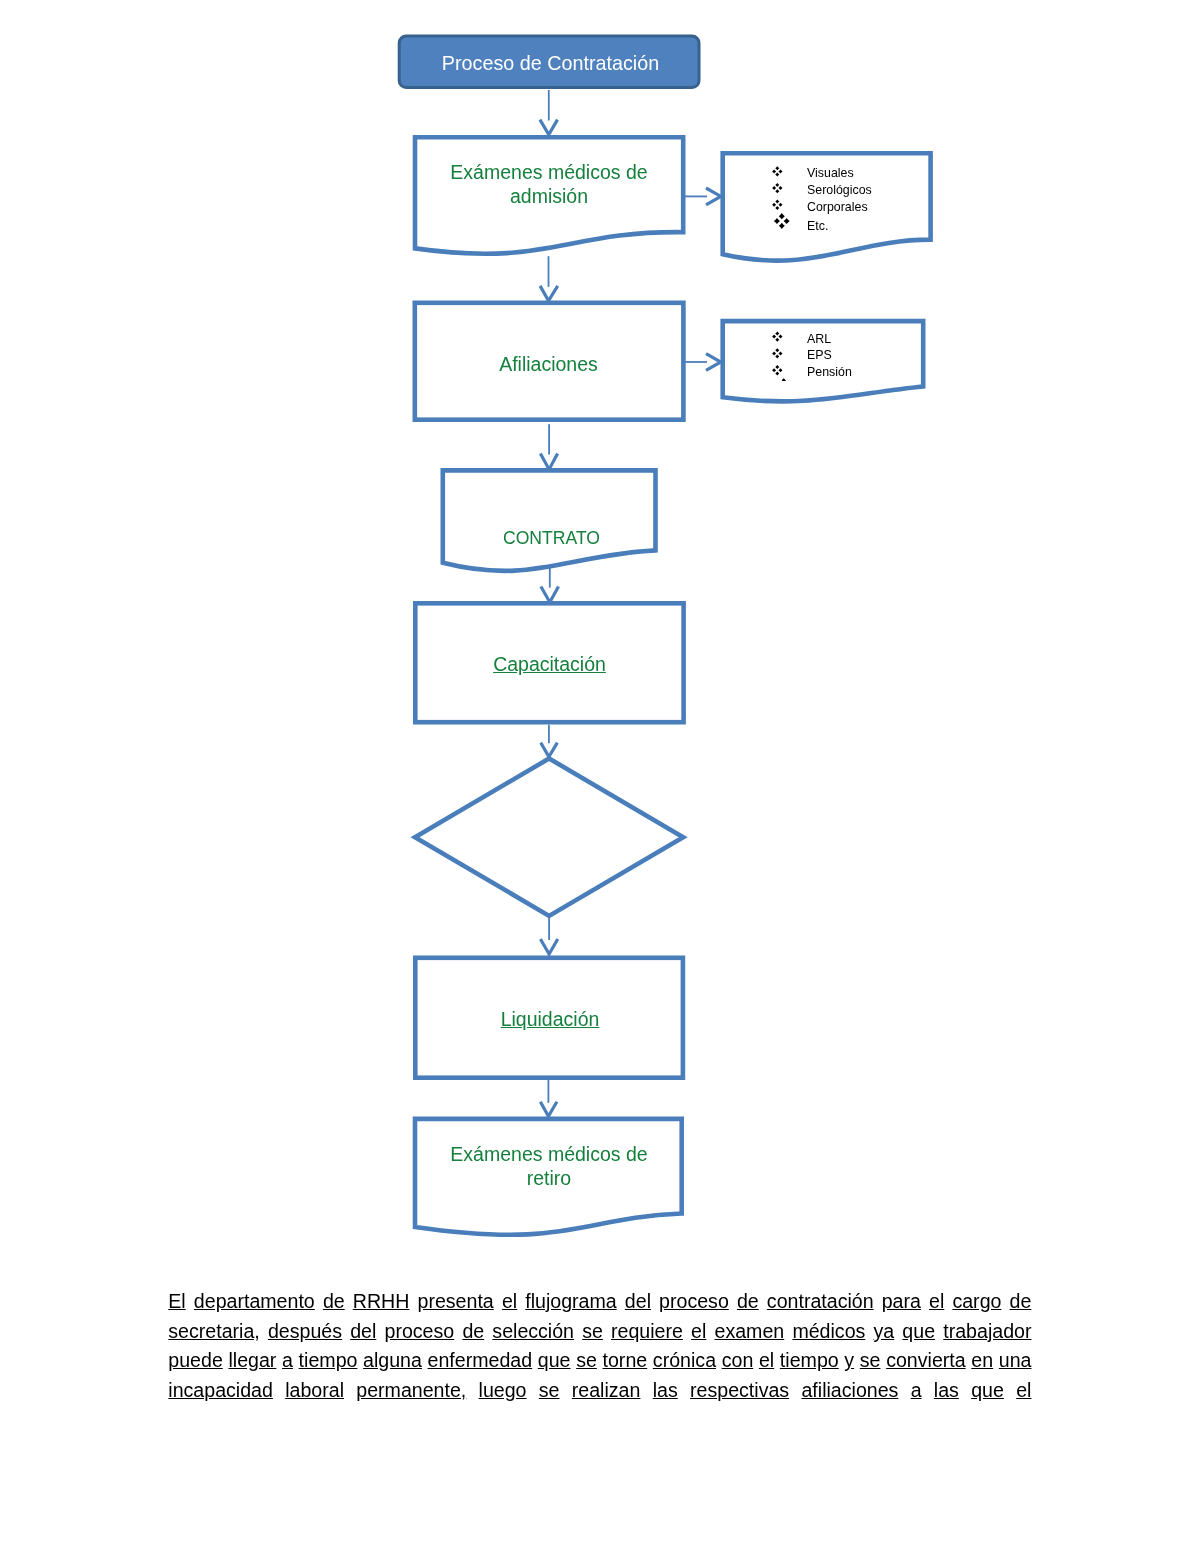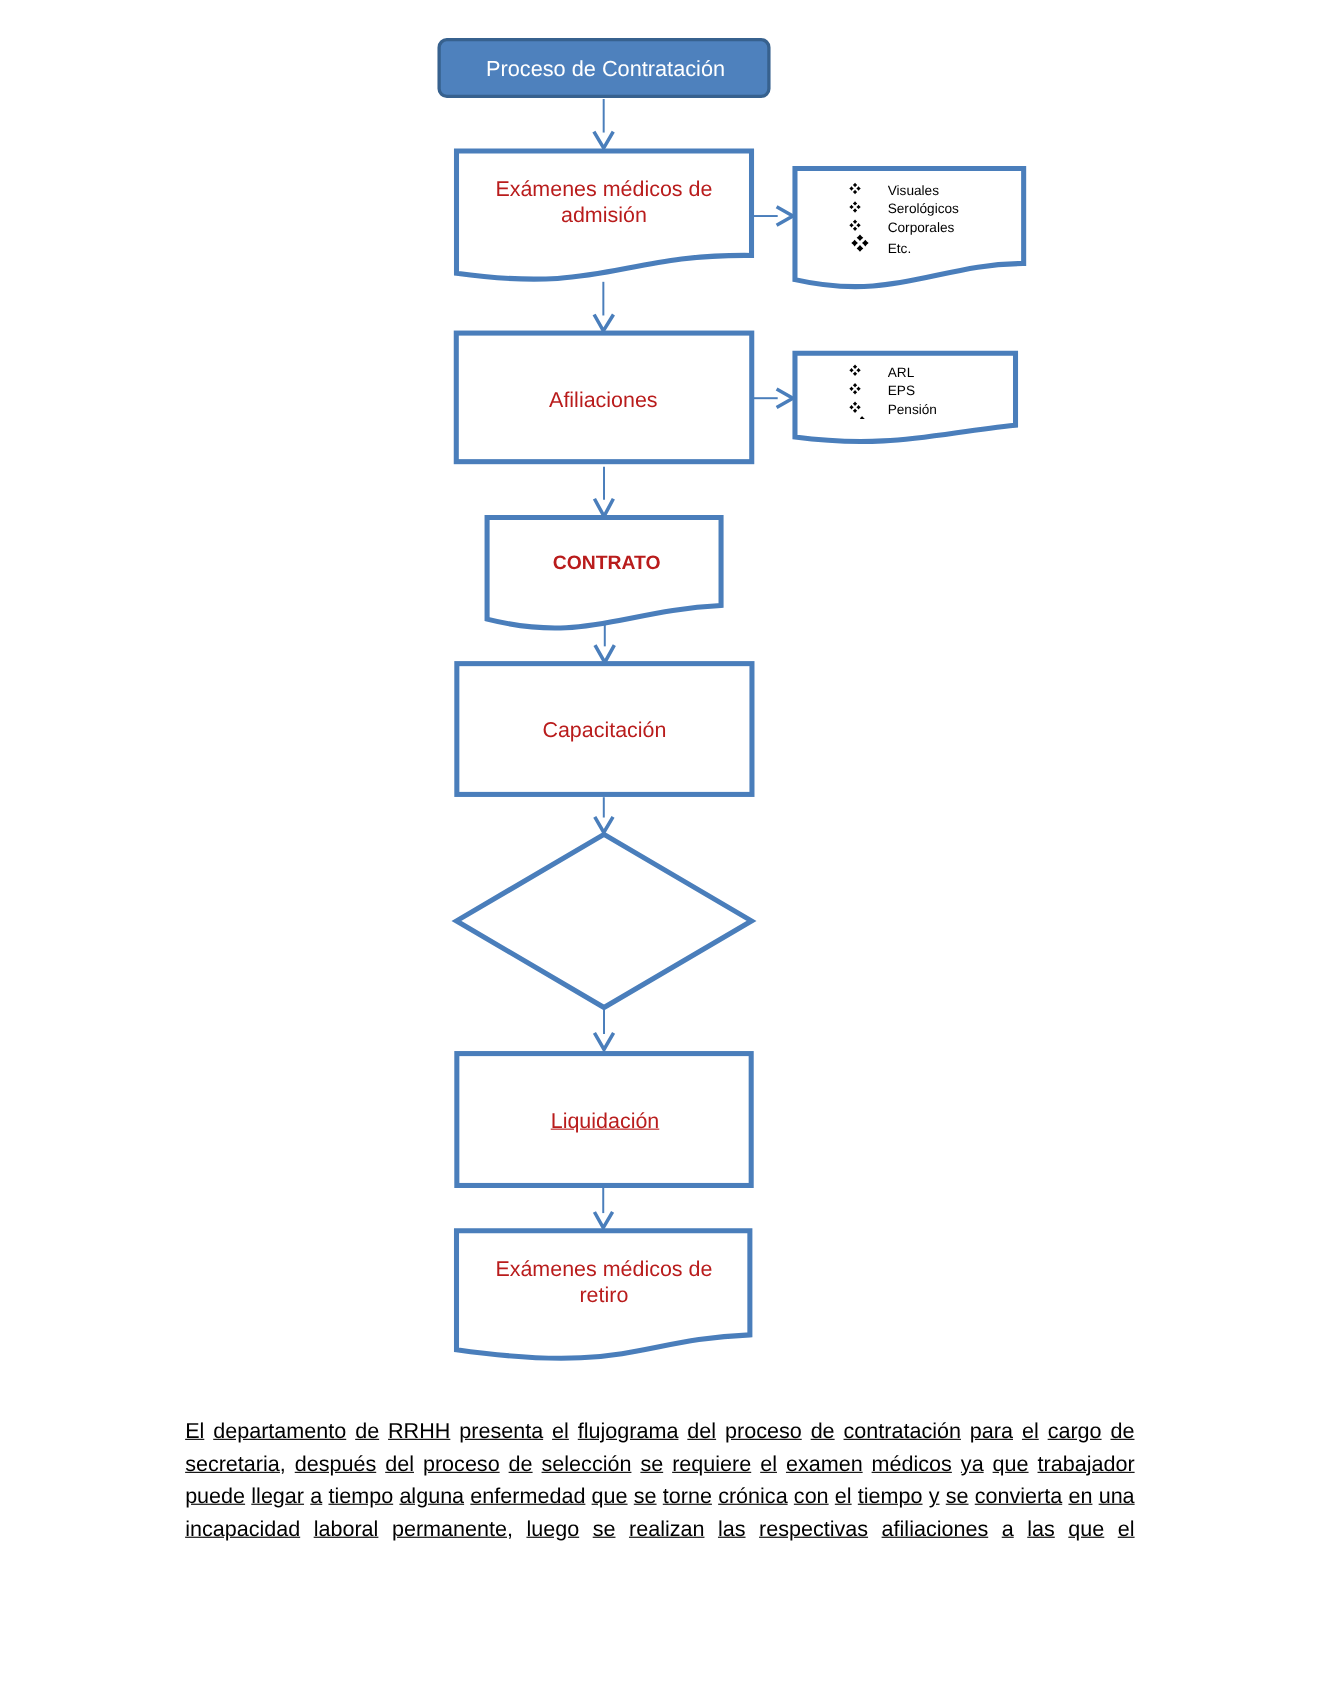--- a/index.html
+++ b/index.html
@@ -4,24 +4,24 @@
 <title>Proceso de Contratación</title>
 <style>
   html,body{margin:0;padding:0;}
   body{width:1200px;height:1553px;background:#ffffff;
        font-family:"Liberation Sans",sans-serif;position:relative;overflow:hidden;
        -webkit-font-smoothing:antialiased;}
   .page{position:absolute;left:0;top:0;width:1200px;height:1553px;border-radius:26px;}
 
   .chart{position:absolute;left:0;top:0;}
 
-  .label{position:absolute;text-align:center;color:#b91c1c;transform:translateZ(0);
+  .label{position:absolute;text-align:center;color:#15803d;transform:translateZ(0);
          font-family:"Liberation Sans",sans-serif;font-size:19.5px;line-height:24px;
          white-space:pre-line;}
-  .label.bold{font-weight:bold;}
+  .label.bold{font-weight:normal;margin-top:27px;}
 
   .note-list{position:absolute;transform:translateZ(0);font-family:"Liberation Sans",sans-serif;
              font-size:12.4px;color:#000;}
   .note-row{position:absolute;white-space:nowrap;left:0;}
   .note-text{position:absolute;top:0;display:block;}
 
   #para{position:absolute;transform:translateZ(0);left:168.3px;top:1287.2px;width:863.2px;
         font-size:19.6px;color:#000;
         font-family:"Liberation Sans",sans-serif;}
   #para .pline{display:flex;justify-content:space-between;height:29.55px;
@@ -155,21 +155,21 @@
 
   <div class="label" style="left:400.5px;top:52.6px;width:300px;color:#ffffff;font-size:19.75px;line-height:21px;">Proceso de Contratación</div>
 
   <div class="label" style="left:415px;top:159.5px;width:268px;">Exámenes médicos de
 admisión</div>
 
   <div class="label" style="left:415px;top:352px;width:267px;">Afiliaciones</div>
 
   <div class="label bold" style="left:444.5px;top:499.3px;width:214px;font-size:17.6px;">CONTRATO</div>
 
-  <div class="label" style="left:417.5px;top:652px;width:264px;">Capacitación</div>
+  <div class="label" style="left:417.5px;top:652px;width:264px;text-decoration:underline;">Capacitación</div>
 
 
   <div class="label" style="left:418px;top:1006.8px;width:264px;text-decoration:underline;">Liquidación</div>
 
   <div class="label" style="left:415px;top:1141.5px;width:268px;">Exámenes médicos de
 retiro</div>
 
   <div class="note-list" style="left:807px;top:331.5px;width:130px;height:60px;">
     <div class="note-row" style="top:0px;">
       <span class="note-text">ARL</span>

